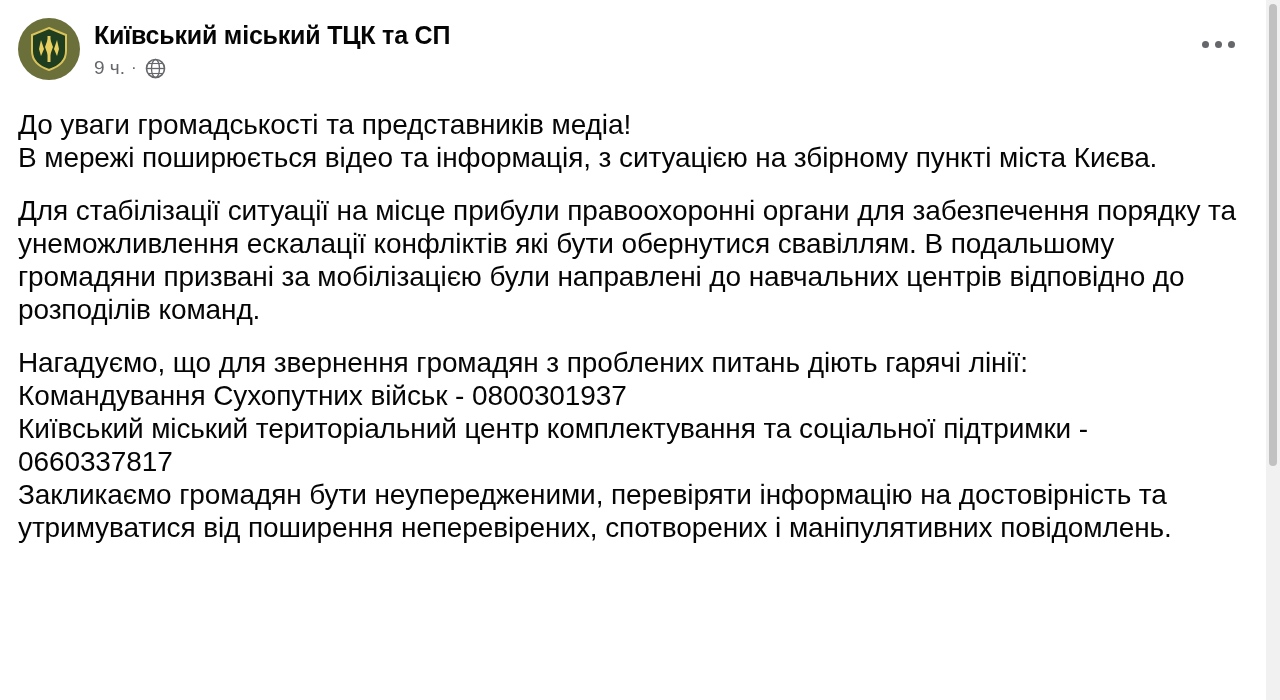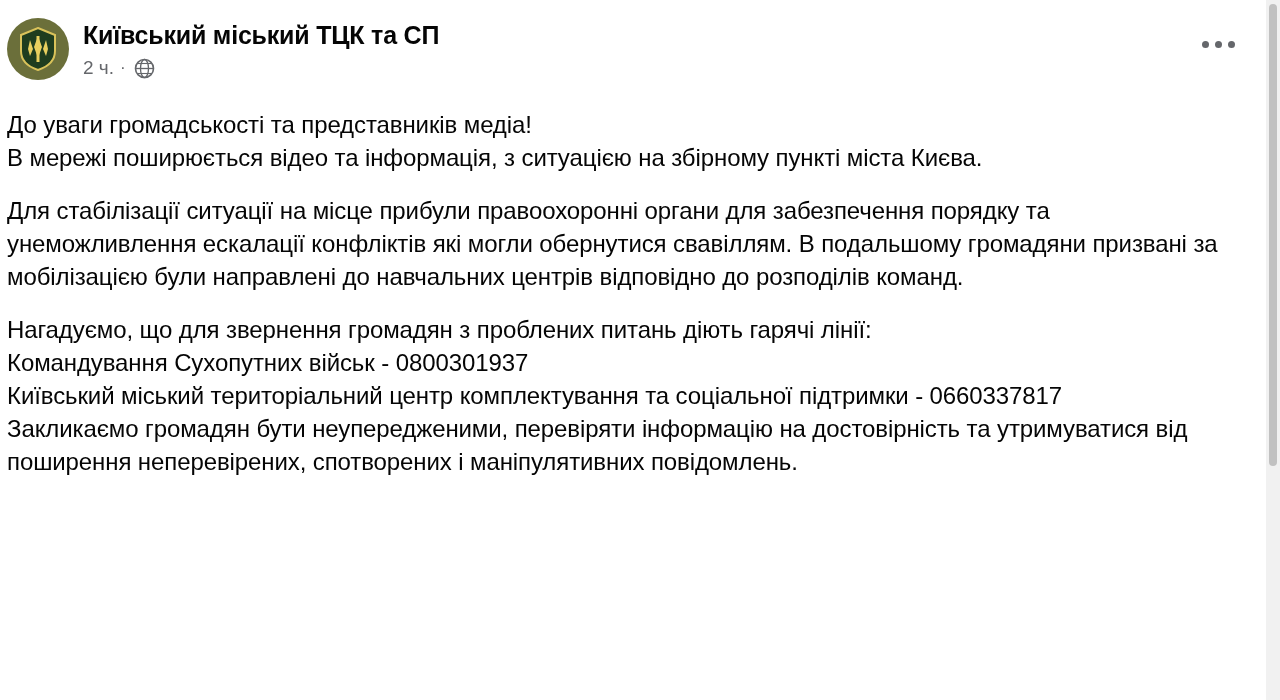--- a/index.html
+++ b/index.html
@@ -13,21 +13,21 @@
     font-family: "Liberation Sans", sans-serif;
     color: #050505;
     overflow: hidden;
     position: relative;
   }
 
   .post {
     width: 1280px;
     height: 700px;
     box-sizing: border-box;
-    padding: 16px 40px 0 7px;
+    padding: 16px 40px 0 18px;
     position: relative;
     border-radius: 8px;
   }
 
   
   .post-header {
     display: flex;
     align-items: flex-start;
     position: relative;
     height: 74px;
@@ -106,21 +106,21 @@
     height: 7px;
     border-radius: 50%;
     background: #65676b;
     display: inline-block;
     margin: 0 3px;
   }
 
   
   .post-body {
     margin-top: 18px;
-    font-size: 24px;
+    font-size: 28px;
     line-height: 33px;
     color: #050505;
     letter-spacing: -0.1px;
   }
   .post-body p {
     margin: 0 0 20px 0;
   }
   .post-body p:last-child {
     margin-bottom: 12px;
   }
@@ -158,21 +158,21 @@
         <path d="M19 9 L23 20 L19 31 L15 20 Z" fill="#e8cf5f"></path>
         <path d="M11 13 L14 22 L11 29 L9 22 Z" fill="#e8cf5f"></path>
         <path d="M27 13 L29 22 L27 29 L24 22 Z" fill="#e8cf5f"></path>
         <rect x="17.5" y="9" width="3" height="26" fill="#e8cf5f"></rect>
       </svg>
     </div>
 
     <div class="header-text">
       <div class="page-name">Київський міський ТЦК та СП</div>
       <div class="meta-row">
-        <span>2 ч.</span>
+        <span>9 ч.</span>
         <span class="meta-dot">·</span>
         <span class="globe">
           <svg width="21" height="21" viewBox="0 0 21 21">
             <circle cx="10.5" cy="10.5" r="9" fill="none" stroke="#65676b" stroke-width="1.6"></circle>
             <ellipse cx="10.5" cy="10.5" rx="4" ry="9" fill="none" stroke="#65676b" stroke-width="1.3"></ellipse>
             <line x1="1.5" y1="10.5" x2="19.5" y2="10.5" stroke="#65676b" stroke-width="1.3"></line>
             <line x1="3" y1="5.5" x2="18" y2="5.5" stroke="#65676b" stroke-width="1.1"></line>
             <line x1="3" y1="15.5" x2="18" y2="15.5" stroke="#65676b" stroke-width="1.1"></line>
           </svg>
         </span>
@@ -181,21 +181,21 @@
 
     <div class="more-btn">
       <span></span>
       <span></span>
       <span></span>
     </div>
   </div>
 
   <div class="post-body">
     <p>До уваги громадськості та представників медіа!<br>В мережі поширюється відео та інформація, з ситуацією на збірному пункті міста Києва.</p>
-    <p>Для стабілізації ситуації на місце прибули правоохоронні органи для забезпечення порядку та унеможливлення ескалації конфліктів які могли обернутися свавіллям. В подальшому громадяни призвані за мобілізацією були направлені до навчальних центрів відповідно до розподілів команд.</p>
+    <p>Для стабілізації ситуації на місце прибули правоохоронні органи для забезпечення порядку та унеможливлення ескалації конфліктів які бути обернутися свавіллям. В подальшому громадяни призвані за мобілізацією були направлені до навчальних центрів відповідно до розподілів команд.</p>
     <p>Нагадуємо, що для звернення громадян з проблених питань діють гарячі лінії:<br>Командування Сухопутних військ - 0800301937<br>Київський міський територіальний центр комплектування та соціальної підтримки - 0660337817<br>Закликаємо громадян бути неупередженими, перевіряти інформацію на достовірність та утримуватися від поширення неперевірених, спотворених і маніпулятивних повідомлень.</p>
   </div>
 
 </div>
 
 <div class="scrollbar-track">
   <div class="scrollbar-thumb"></div>
 </div>
 
 </body></html>

